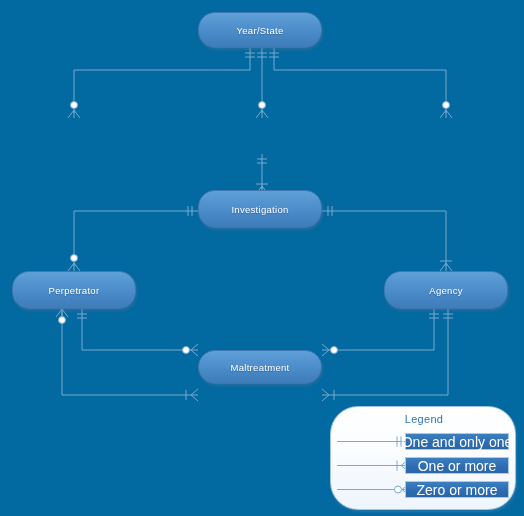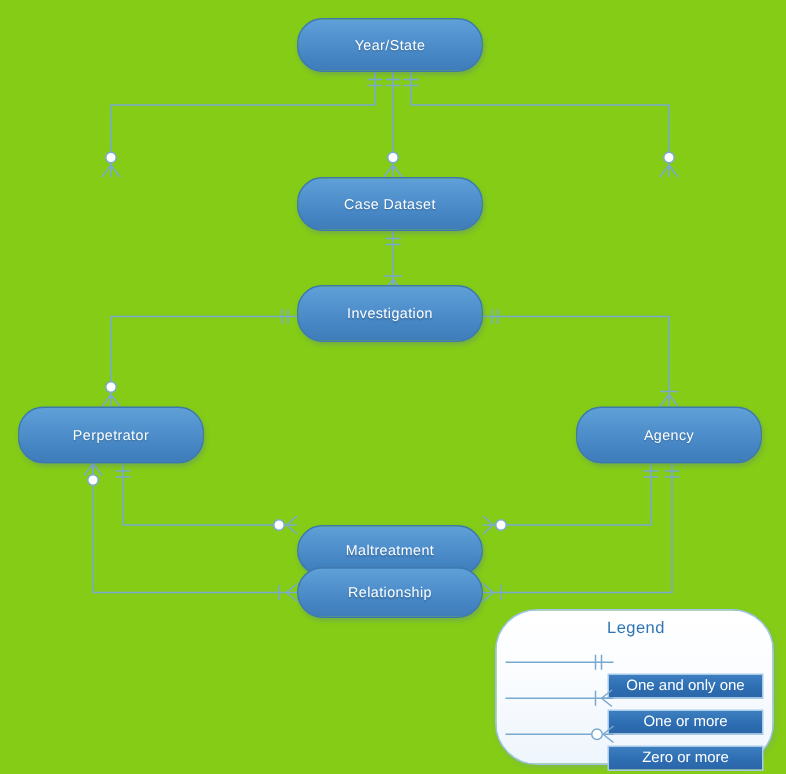--- a/index.html
+++ b/index.html
@@ -10,21 +10,21 @@
   body {
     width: 524px;
     height: 516px;
     font-family: "Liberation Sans", sans-serif;
     overflow: hidden;
   }
   #canvas {
     position: relative;
     width: 524px;
     height: 516px;
-    background: #84cc16;
+    background: #0369a1;
   }
   #wires {
     position: absolute;
     left: 0;
     top: 0;
     width: 524px;
     height: 516px;
   }
   .entity {
     position: absolute;
@@ -71,28 +71,28 @@
   }
   .legend-row {
     position: absolute;
     left: 0;
     width: 186px;
     height: 18px;
   }
   .legend-chip {
     position: absolute;
     left: 74px;
-    top: 16px;
+    top: 0;
     width: 104px;
     height: 17px;
     box-sizing: border-box;
     background: linear-gradient(to bottom, #3c7fc0 0%, #2e6db2 55%, #2a66a8 100%);
     border: 1px solid #a8cbe8;
     color: #ffffff;
-    font-size: 10px;
+    font-size: 14px;
     display: flex;
     align-items: center;
     justify-content: center;
     white-space: nowrap;
   }
   .legend-svg {
     position: absolute;
     left: 4px;
     top: 0;
     width: 76px;
@@ -212,44 +212,38 @@
       </g>
 
     </g>
   </svg>
 
   <div class="entity" style="left:198px; top:12px; width:124px; height:36px;">
     <span class="label">Year/State</span>
   </div>
 
 
-  <div class="entity" style="left:198px; top:118px; width:124px; height:36px;">
-    <span class="label">Case Dataset</span>
-  </div>
 
 
   <div class="entity" style="left:198px; top:190px; width:124px; height:38px;">
     <span class="label">Investigation</span>
   </div>
 
   <div class="entity" style="left:12px; top:271px; width:124px; height:38px;">
     <span class="label">Perpetrator</span>
   </div>
 
   <div class="entity" style="left:384px; top:271px; width:124px; height:38px;">
     <span class="label">Agency</span>
   </div>
 
   <div class="entity" style="left:198px; top:350px; width:124px; height:34px;">
     <span class="label">Maltreatment</span>
   </div>
 
-  <div class="entity" style="left:198px; top:378px; width:124px; height:34px;">
-    <span class="label">Relationship</span>
-  </div>
 
   <div id="legend-box">
     <div id="legend-title">Legend</div>
 
     <div class="legend-row" style="top:26px;">
       <svg class="legend-svg" viewBox="0 0 76 17" xmlns="http://www.w3.org/2000/svg">
         <g stroke="#7aa9cf" stroke-width="1" fill="none">
           <path d="M2,8.5 L74,8.5"></path>
           <path d="M62,3.5 L62,13.5 M66,3.5 L66,13.5"></path>
         </g>

